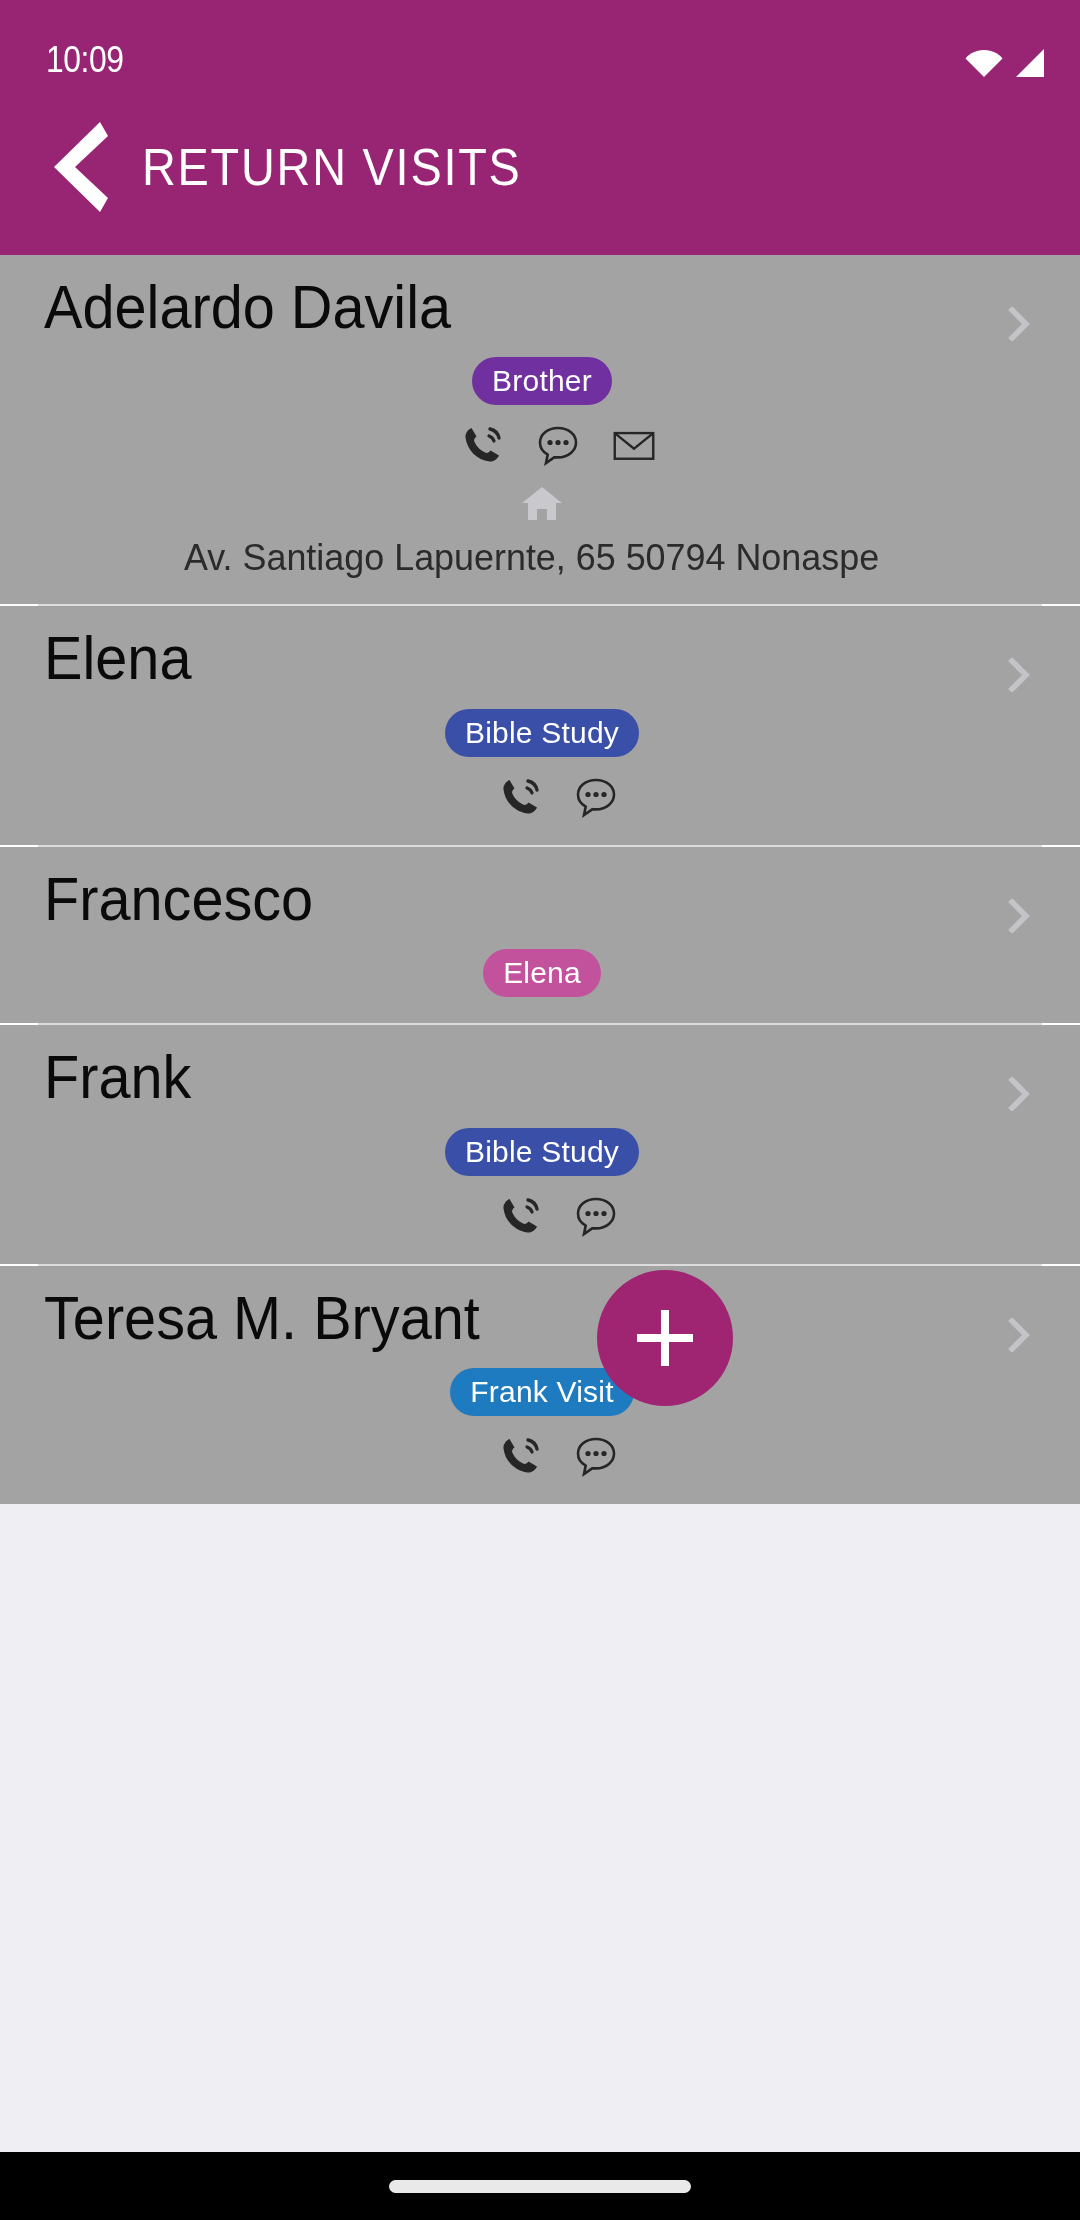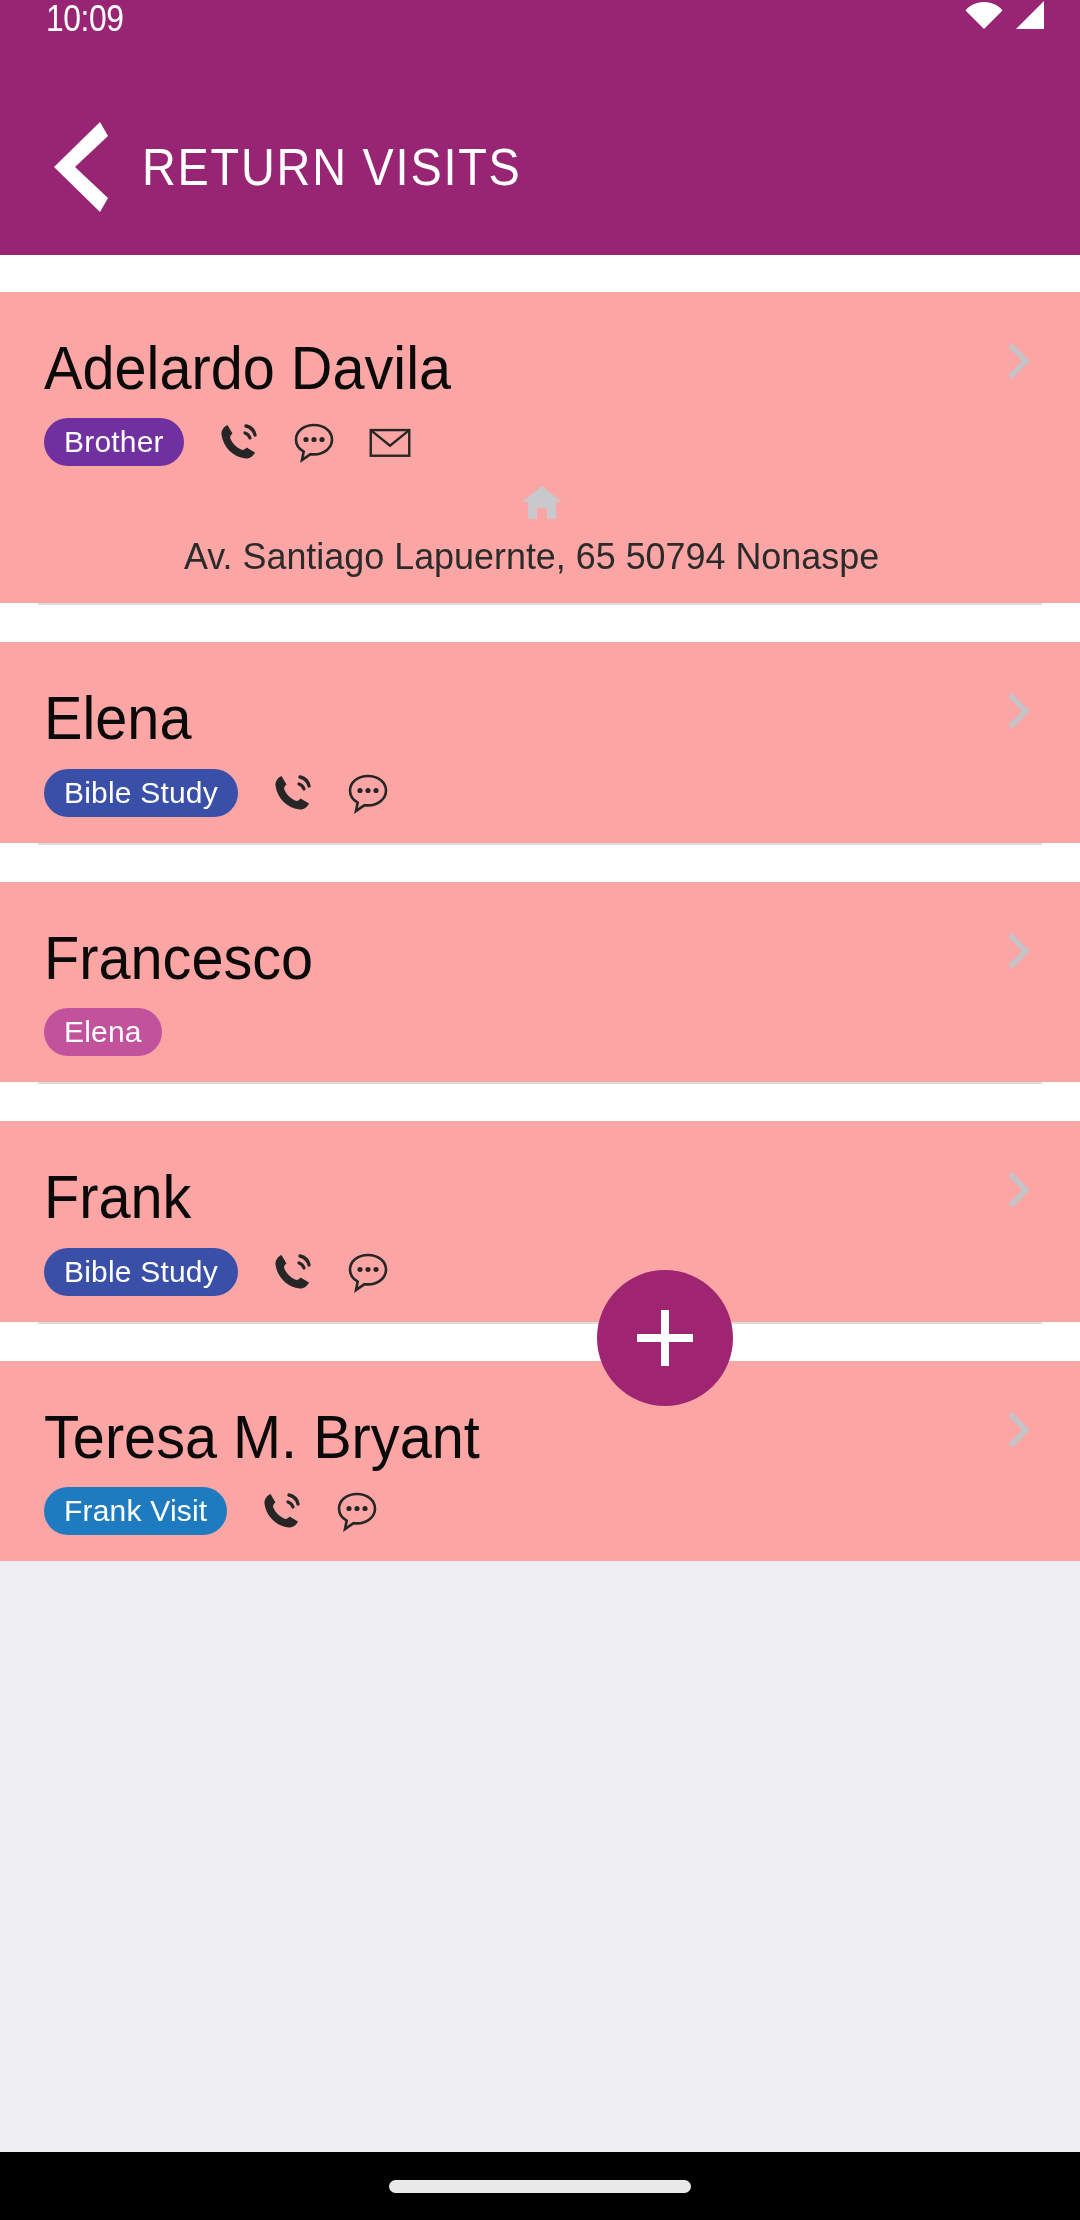--- a/index.html
+++ b/index.html
@@ -13,21 +13,21 @@
     position:relative;
     width:1080px; height:2220px;
     background:#EFEEF2;
     overflow:hidden;
   }
 
   
   #statusbar{
     position:absolute; left:0; top:0; width:1080px; height:78px;
     background:#982474;
-    display:flex; align-items:flex-start; justify-content:space-between;
+    display:flex; align-items:flex-end; justify-content:space-between;
     padding:0 34px 0 46px;
   }
   #clock{
     color:#fff; font-size:37px; line-height:1;
     font-family:"Liberation Sans Narrow","Liberation Sans",sans-serif;
     letter-spacing:-.5px;
     transform:scaleX(.86); transform-origin:left center;
     font-weight:400;
   }
   #sysicons{ display:flex; align-items:center; gap:11px; }
@@ -56,23 +56,22 @@
     white-space:nowrap;
   }
 
   
   #list{
     position:absolute; left:0; top:255px; width:1080px;
     background:#FFFFFF;
   }
   .row{
     position:relative;
-    padding:44px 0 26px 0;
-    background:#fca5a5;
-    margin-top:37px;
+    padding:20px 0 26px 0;
+    background:#a3a3a3;
   }
   .row .inner{ padding:0 40px 0 44px; }
   .divider{
     height:2px; background:#DCDCDE;
     margin:0 38px 0 38px;
   }
   .name{
     font-size:62px;
     line-height:1.04;
     color:#0A0A0A;
@@ -82,21 +81,22 @@
     white-space:nowrap;
     padding-right:80px;
   }
   .chev{
     position:absolute; right:44px; top:52px;
     width:34px; height:34px;
   }
   .metarow{
     display:flex; align-items:center;
     margin-top:18px;
-    gap:0;
+    gap:18px;
+    flex-direction:column;
   }
   .badge{
     display:inline-flex; align-items:center; justify-content:center;
     height:48px; padding:0 20px;
     border-radius:24px;
     color:#fff;
     font-size:30px;
     line-height:1;
     font-family:"Liberation Sans Narrow","Liberation Sans",sans-serif;
     white-space:nowrap;

